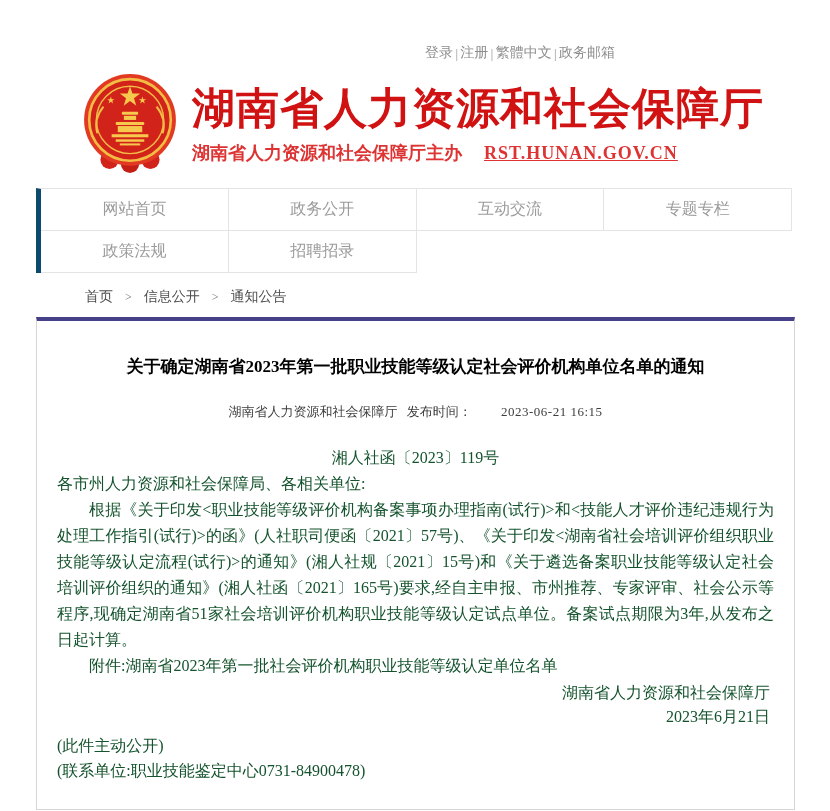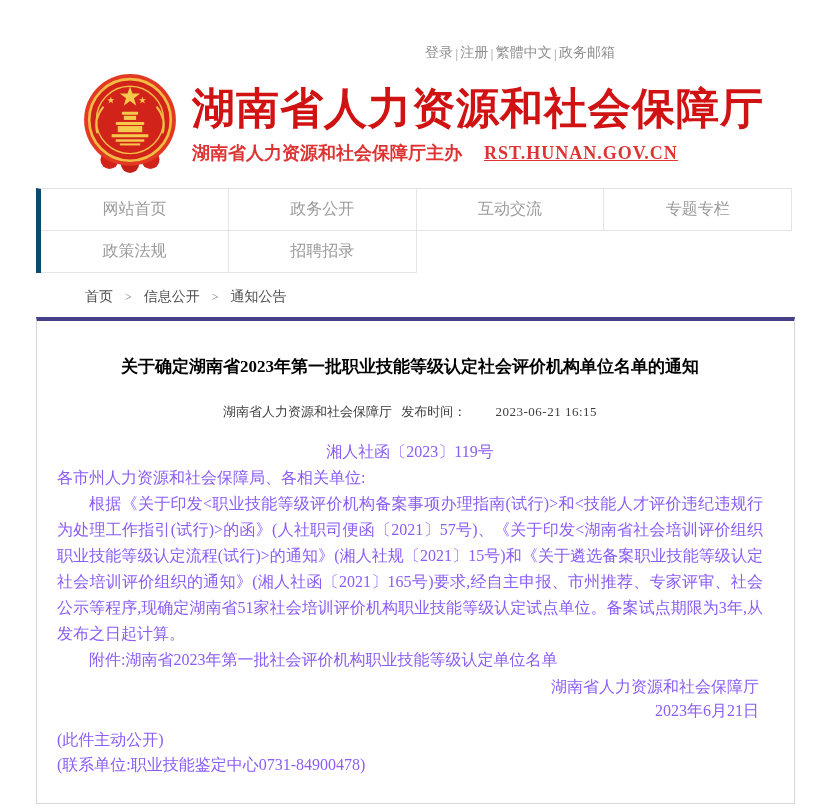--- a/index.html
+++ b/index.html
@@ -68,37 +68,37 @@
   }
   .breadcrumb a { color: #4d4d4d; text-decoration: none; cursor: pointer; }
   .breadcrumb .bc-sep { color: #6a6a6a; font-size: 12px; }
 
   
   .content-box {
     margin: 0 35px 22px 36px;
     border: 1px solid #d6d6d6;
     border-top: 4px solid #454088;
     background: #ffffff;
-    padding: 20px 31px 26px 20px;
+    padding: 20px 20px 26px 20px;
   }
   .article-title {
     text-align: center;
     font-size: 17px; font-weight: bold; color: #000;
     margin-top: 14px;
     line-height: 1.4;
   }
   .article-meta {
     margin-top: 24px;
     text-align: center;
     font-size: 13px; color: #3d3d3d;
   }
   .article-meta .meta-label { margin-left: 6px; }
   .article-meta .meta-time { margin-left: 26px; letter-spacing: 0.5px; }
 
-  .doc-body { margin-top: 18px; font-size: 16px; line-height: 26px; color: #8b5cf6; }
+  .doc-body { margin-top: 24px; font-size: 16px; line-height: 26px; color: #14532d; }
   .doc-number { text-align: center; }
   .salutation { text-align: left; }
   .main-paragraph { text-indent: 2em; text-align: justify; }
   .attach-line { text-indent: 2em; }
   .sign-block { text-align: right; padding-right: 4px; line-height: 24px; margin-top: 2px; }
   .notes { margin-top: 4px; line-height: 25px; }
 </style>
 </head>
 <body>
 

